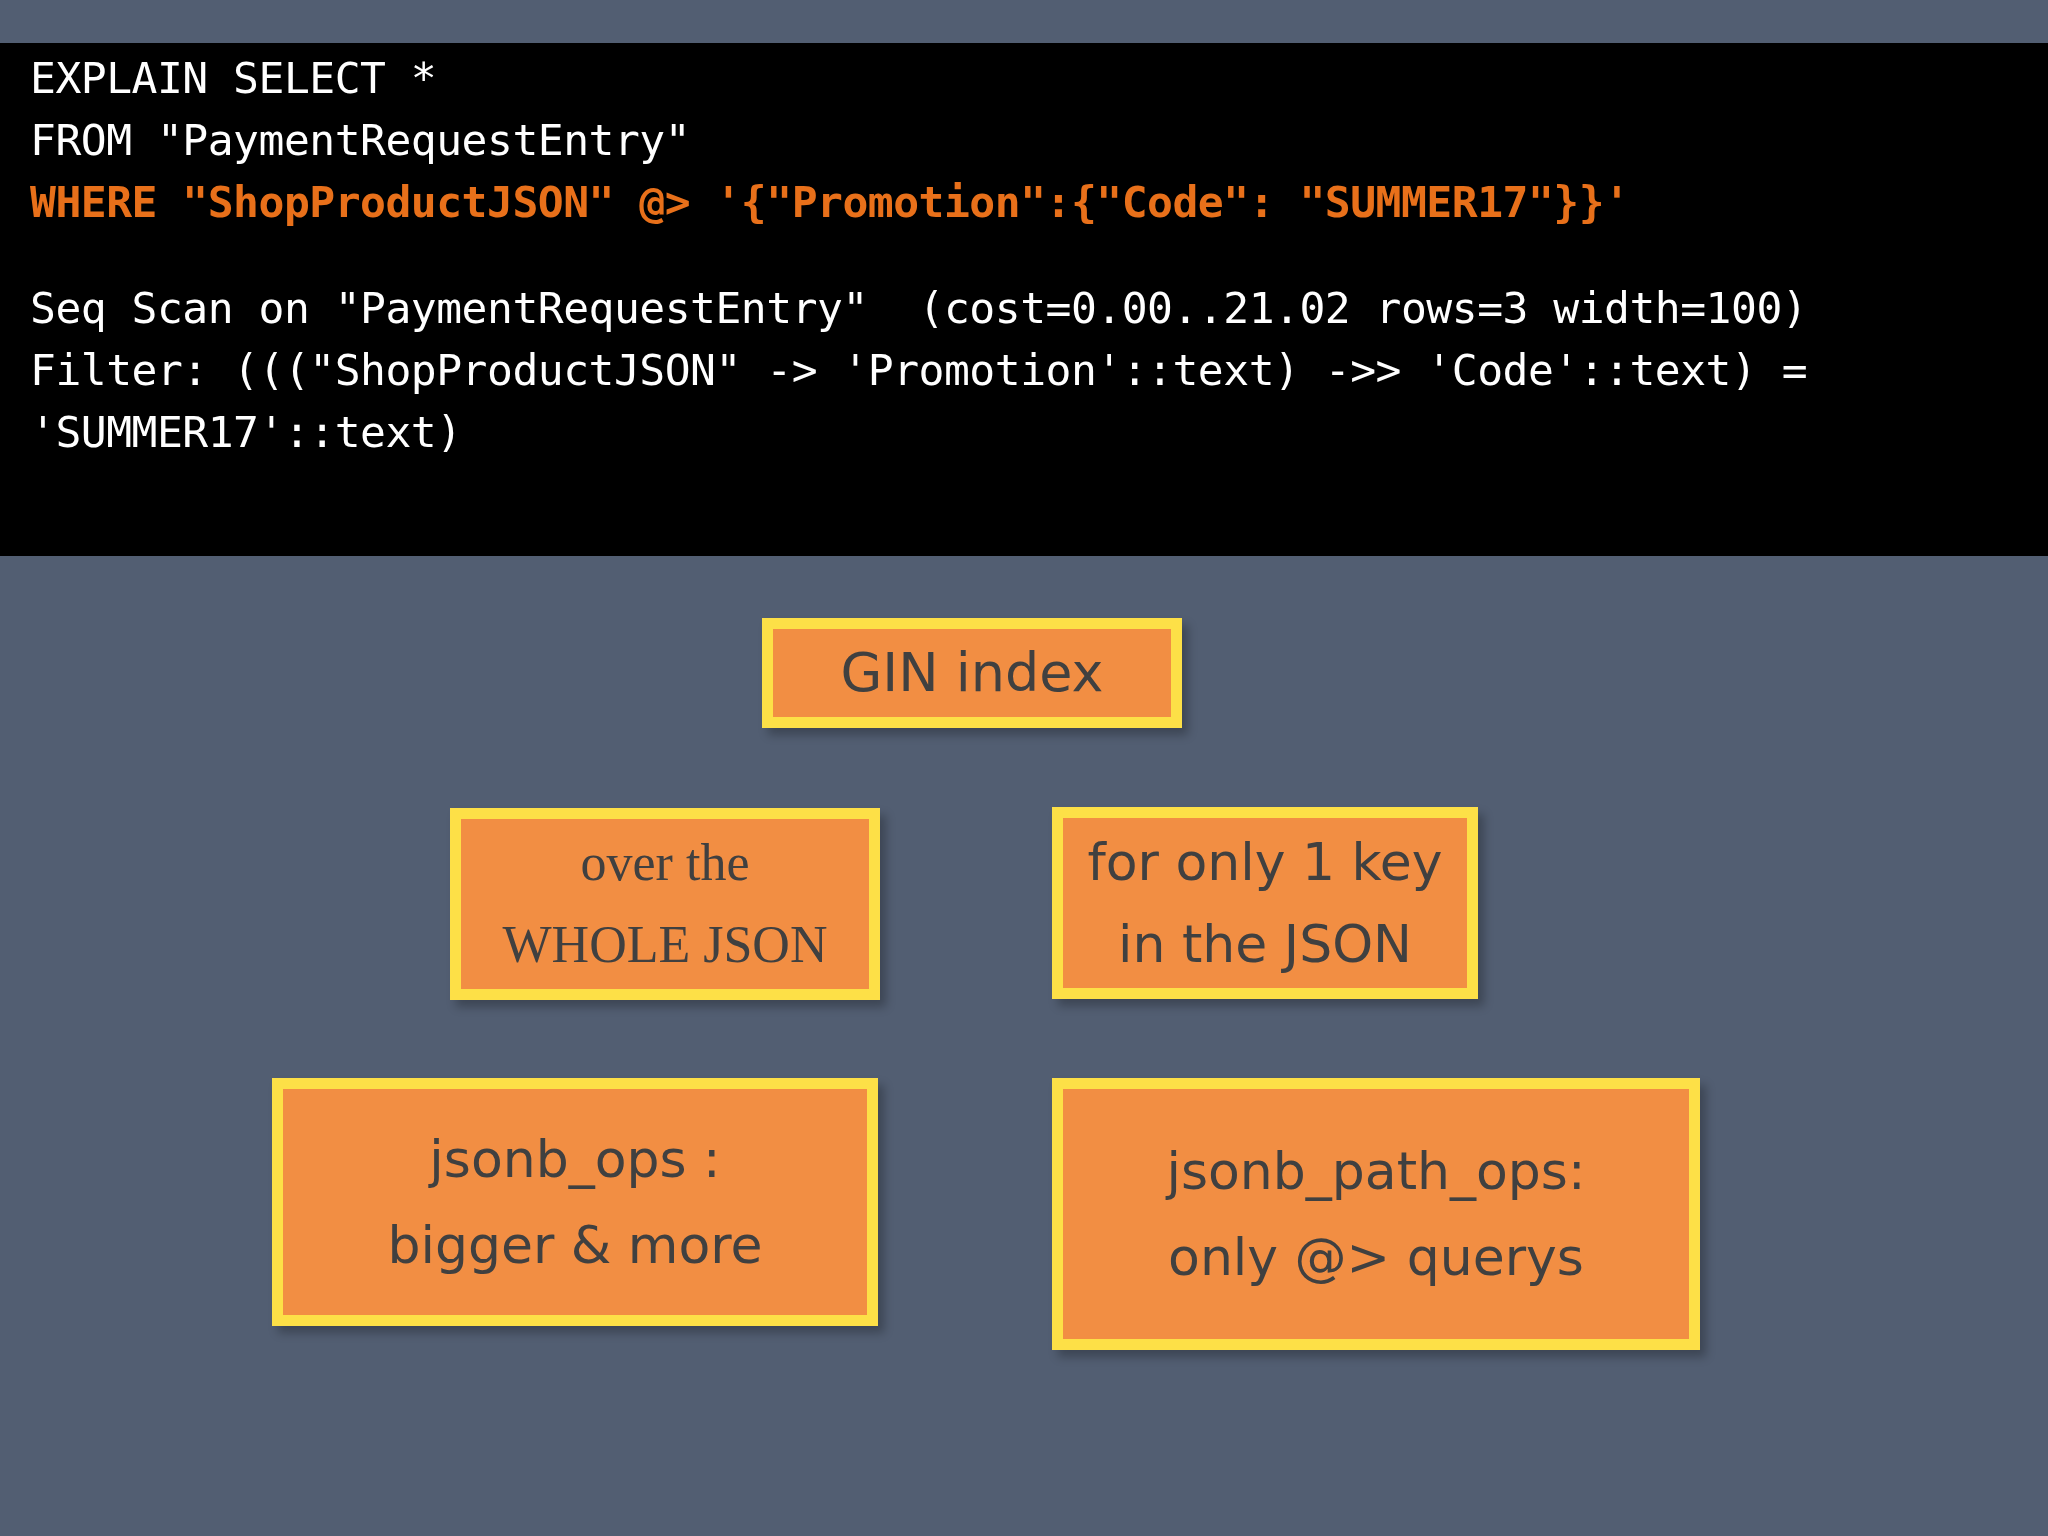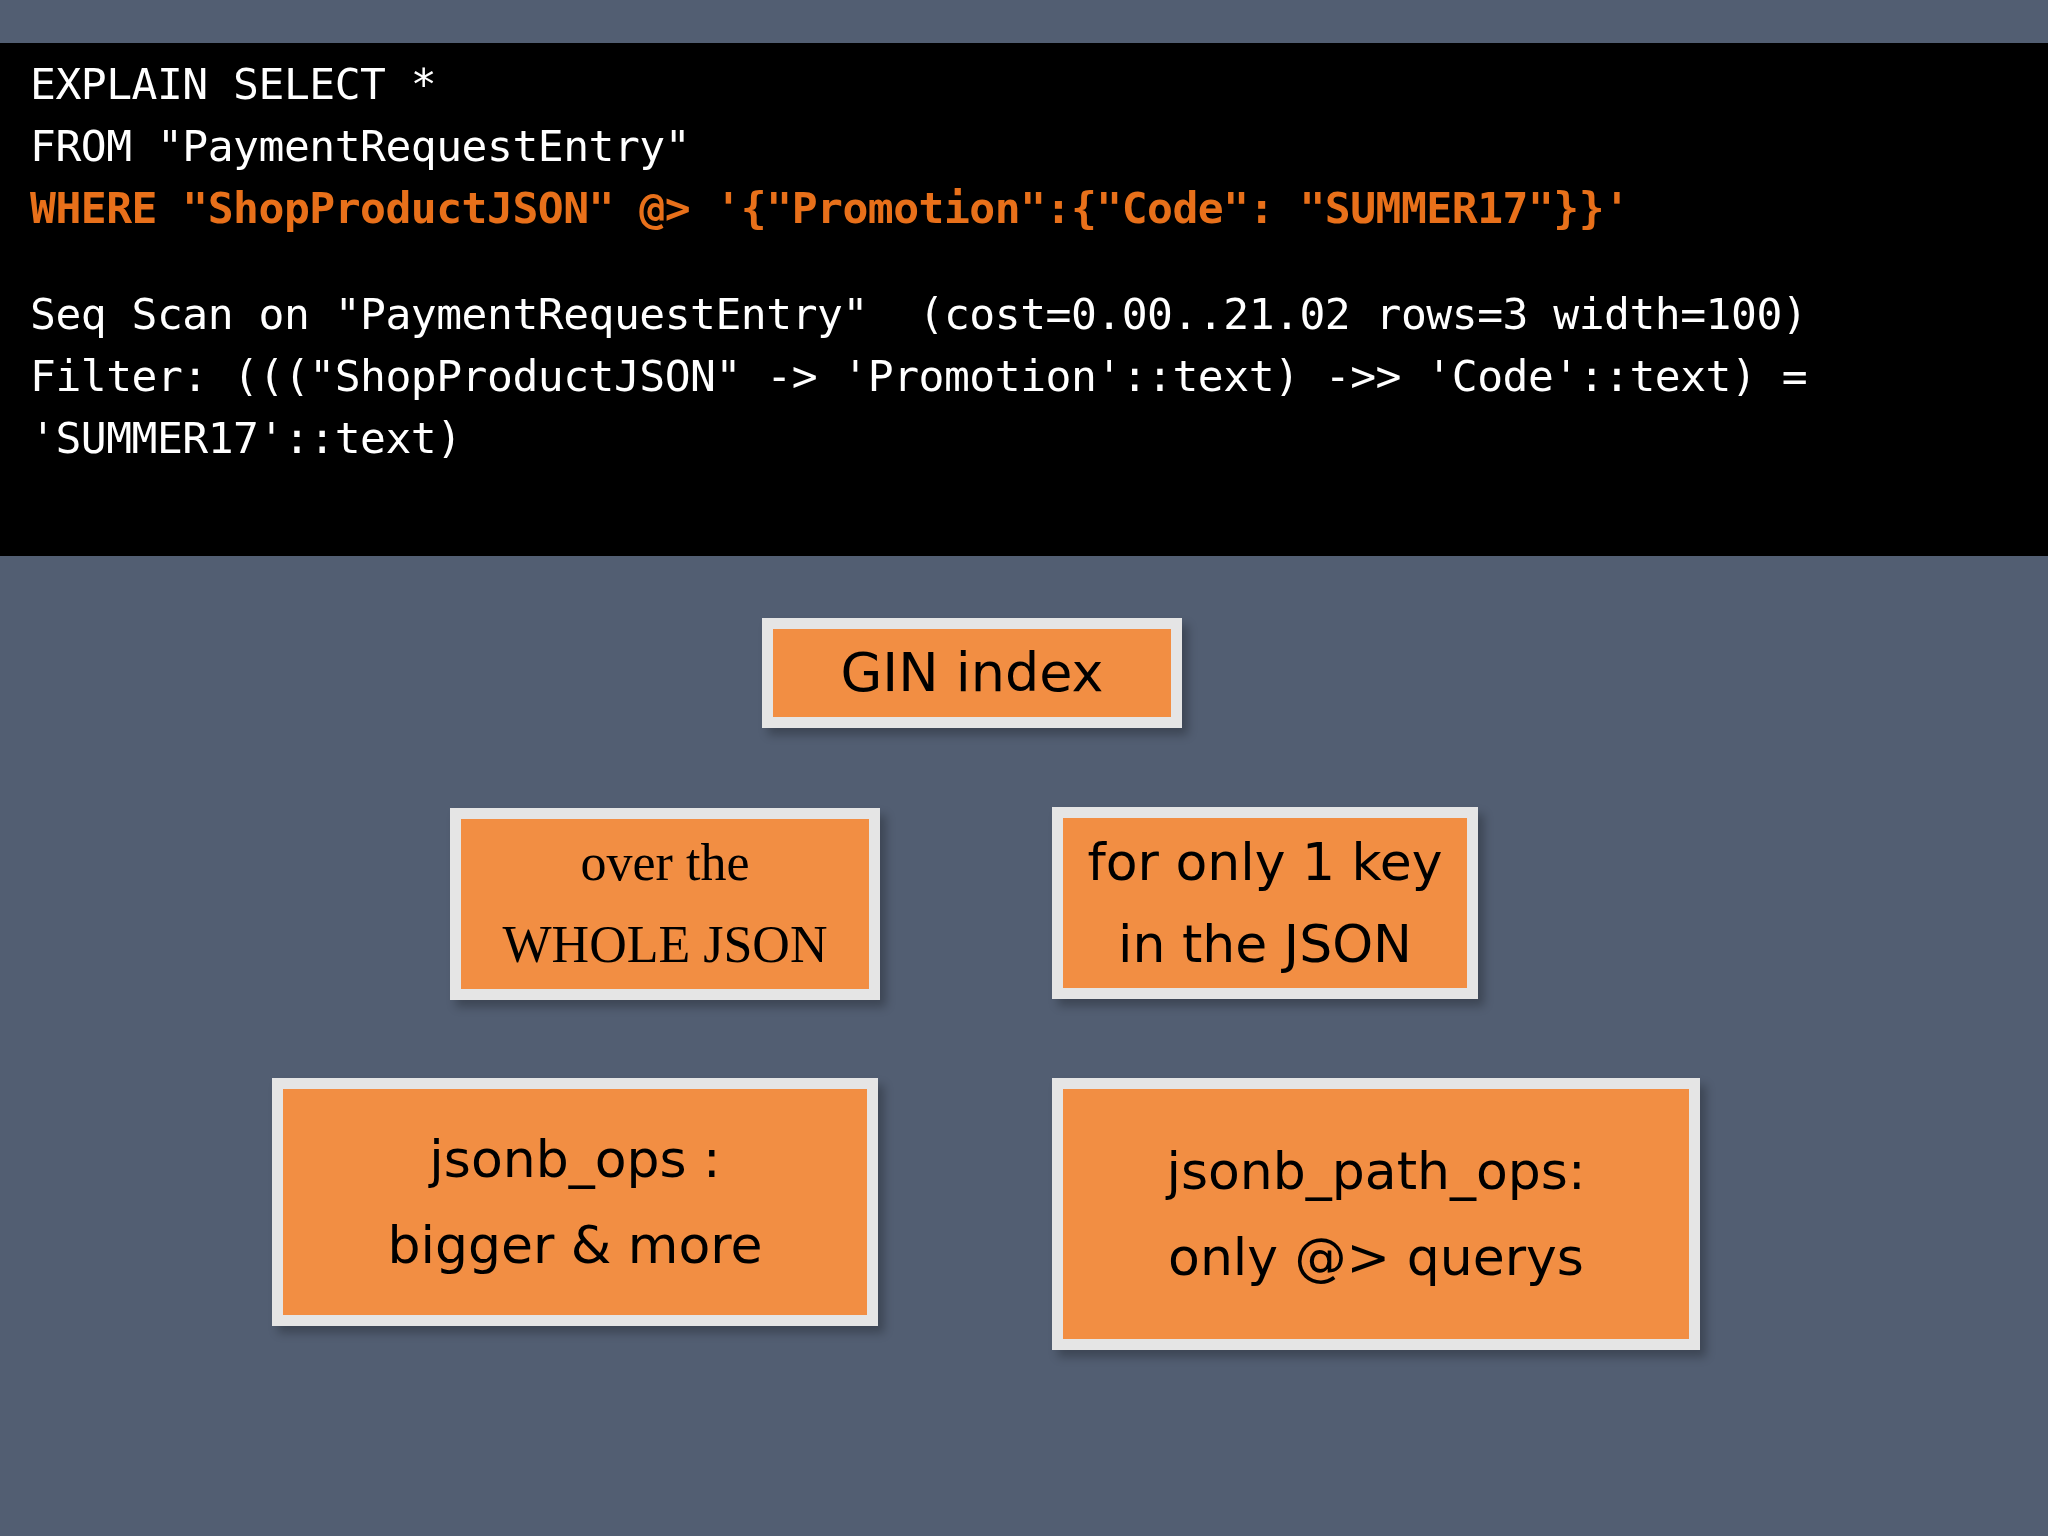--- a/index.html
+++ b/index.html
@@ -24,21 +24,21 @@
 
   
   #code-panel {
     position: absolute;
     left: 0;
     top: 0;
     width: 2048px;
     height: 513px;
     background: #000000;
     box-sizing: border-box;
-    padding: 10px 0 0 30px;
+    padding: 4px 0 0 30px;
     font-family: "DejaVu Sans Mono", monospace;
     font-size: 43px;
     line-height: 62px;
     letter-spacing: -0.5px;
     color: #ffffff;
     white-space: pre;
   }
   #code-panel .line {
     display: block;
     height: 62px;
@@ -57,27 +57,27 @@
     left: 0;
     top: 513px;
     width: 2048px;
     height: 1023px;
   }
 
   .node {
     position: absolute;
     box-sizing: border-box;
     background: #f28e43;
-    border: 11px solid #e5e5e5;
+    border: 11px solid #fde047;
     box-shadow: 6px 7px 9px rgba(0,0,0,0.26);
     display: flex;
     flex-direction: column;
     align-items: center;
     justify-content: center;
-    color: #000000;
+    color: #404040;
     font-family: "DejaVu Sans", sans-serif;
     text-align: center;
   }
   .node .ln {
     display: block;
     white-space: nowrap;
   }
 
   
   #node-gin {

